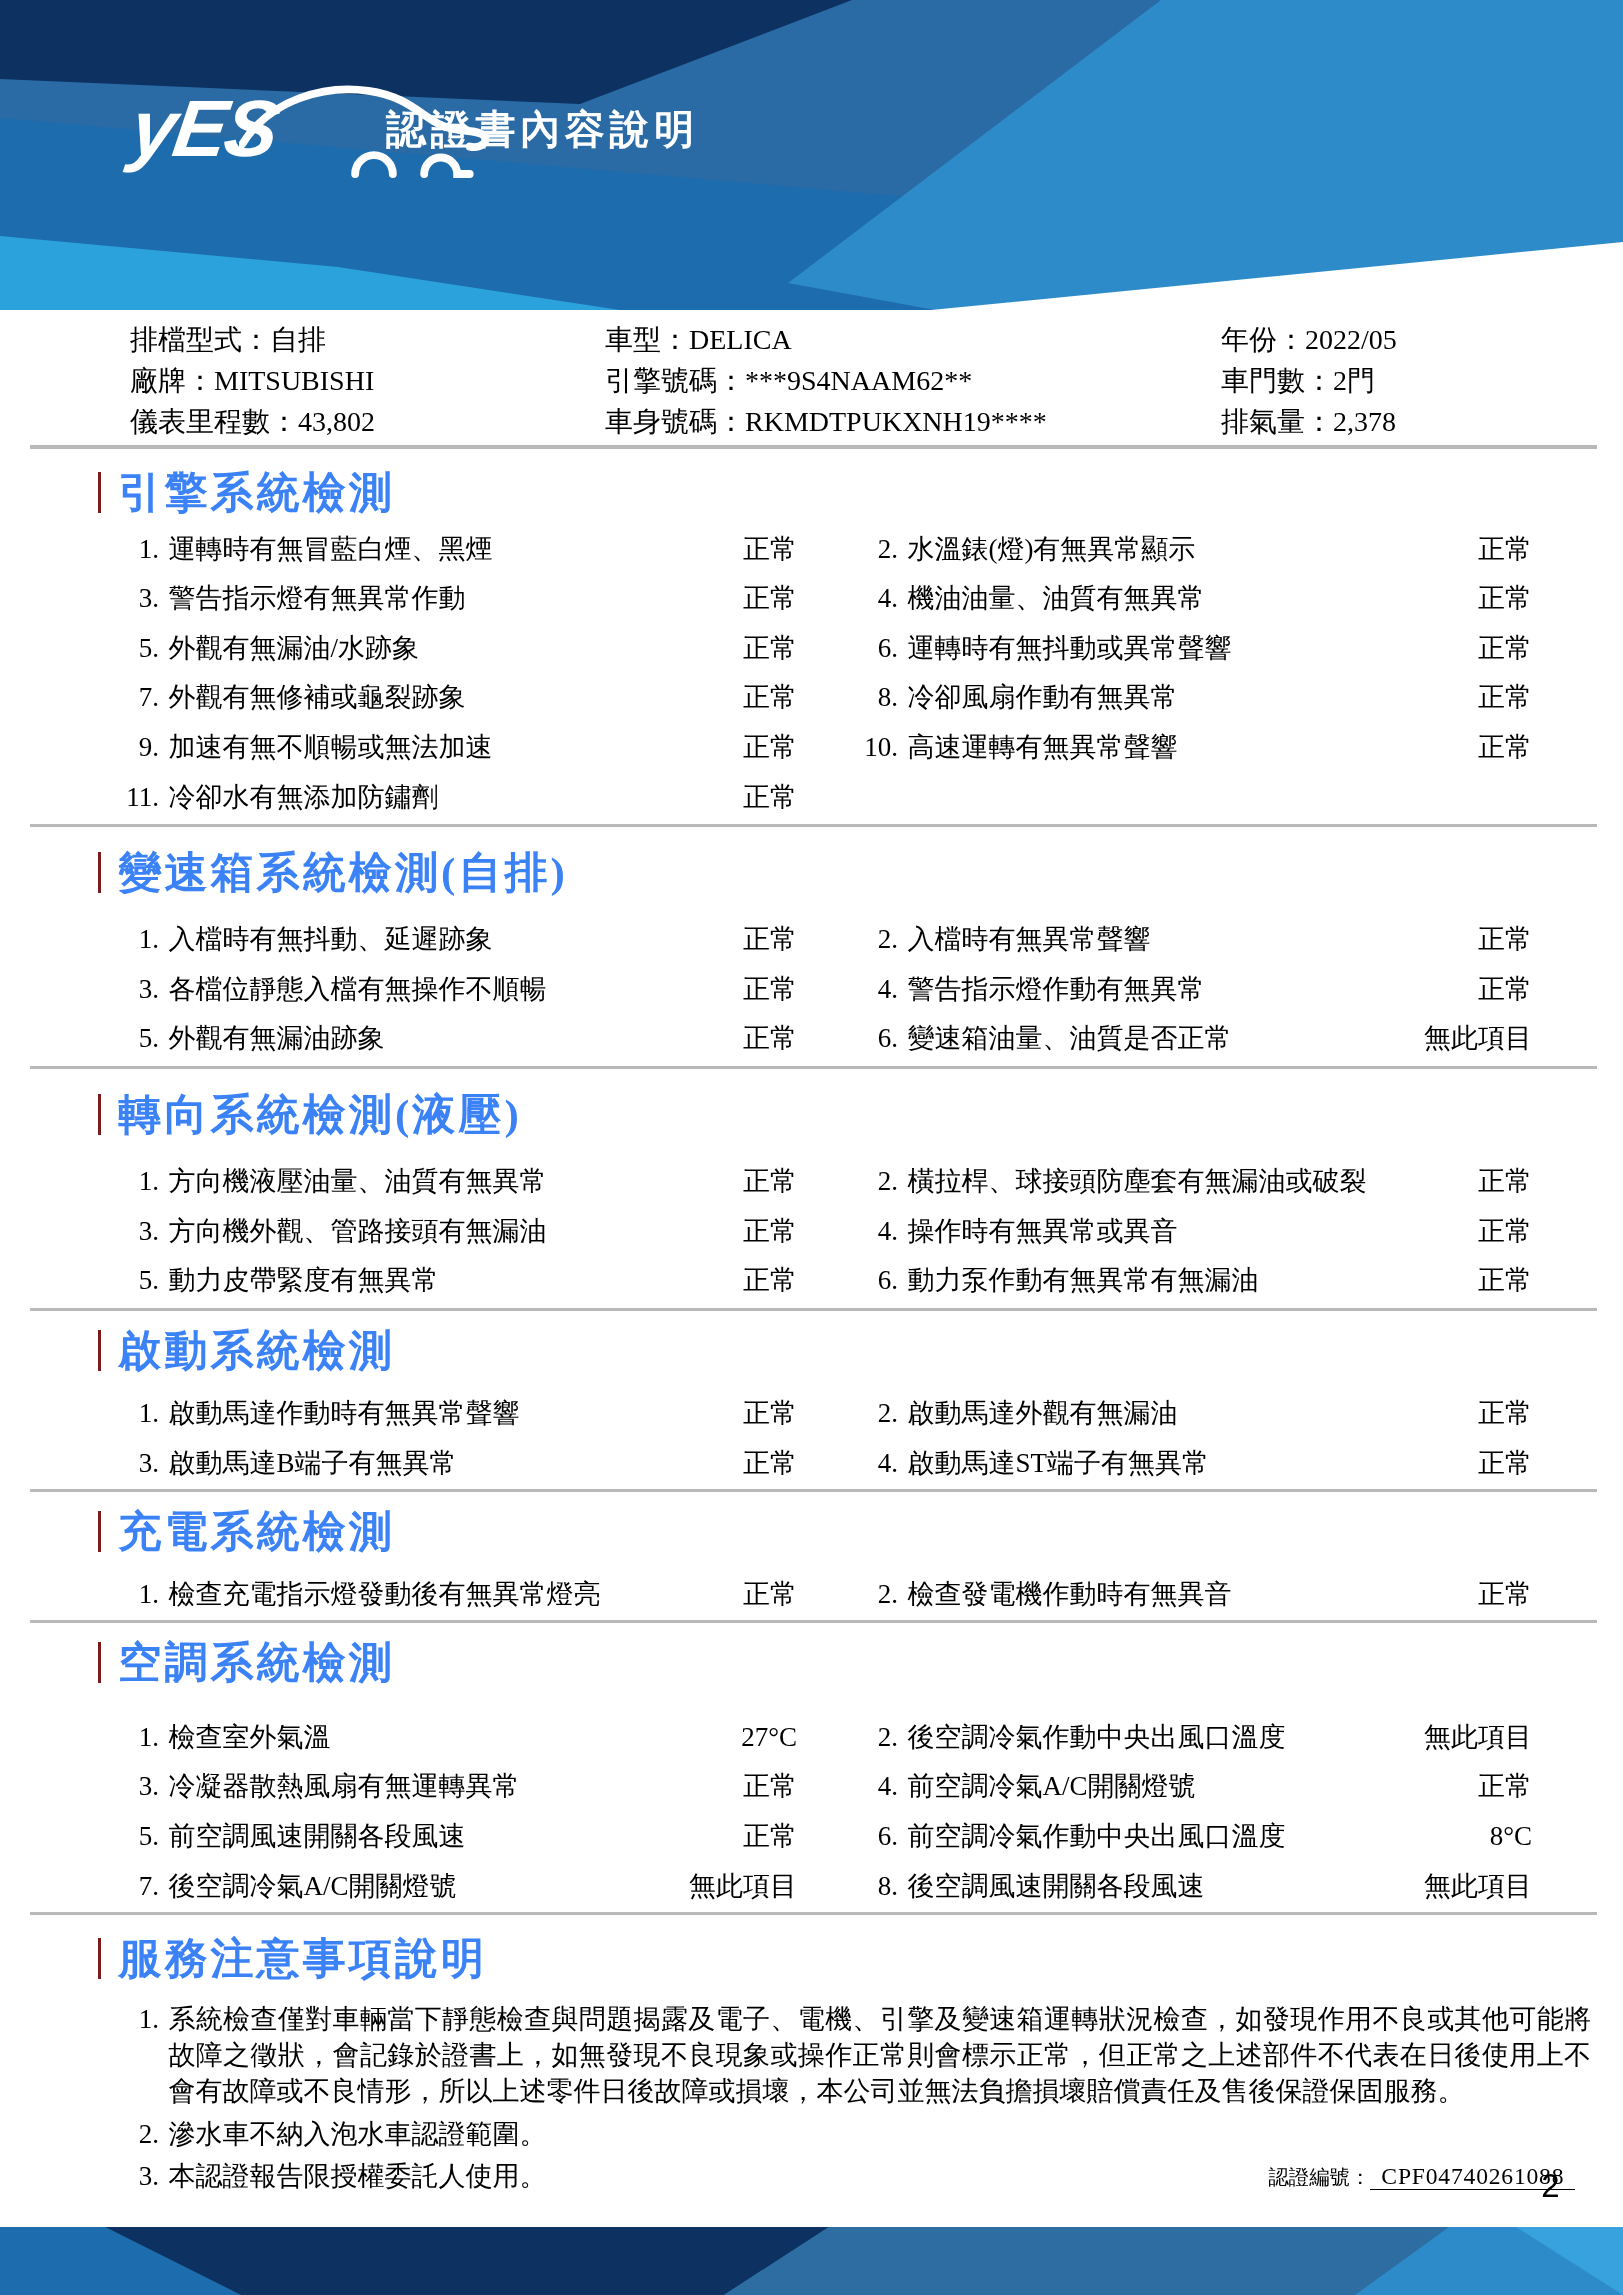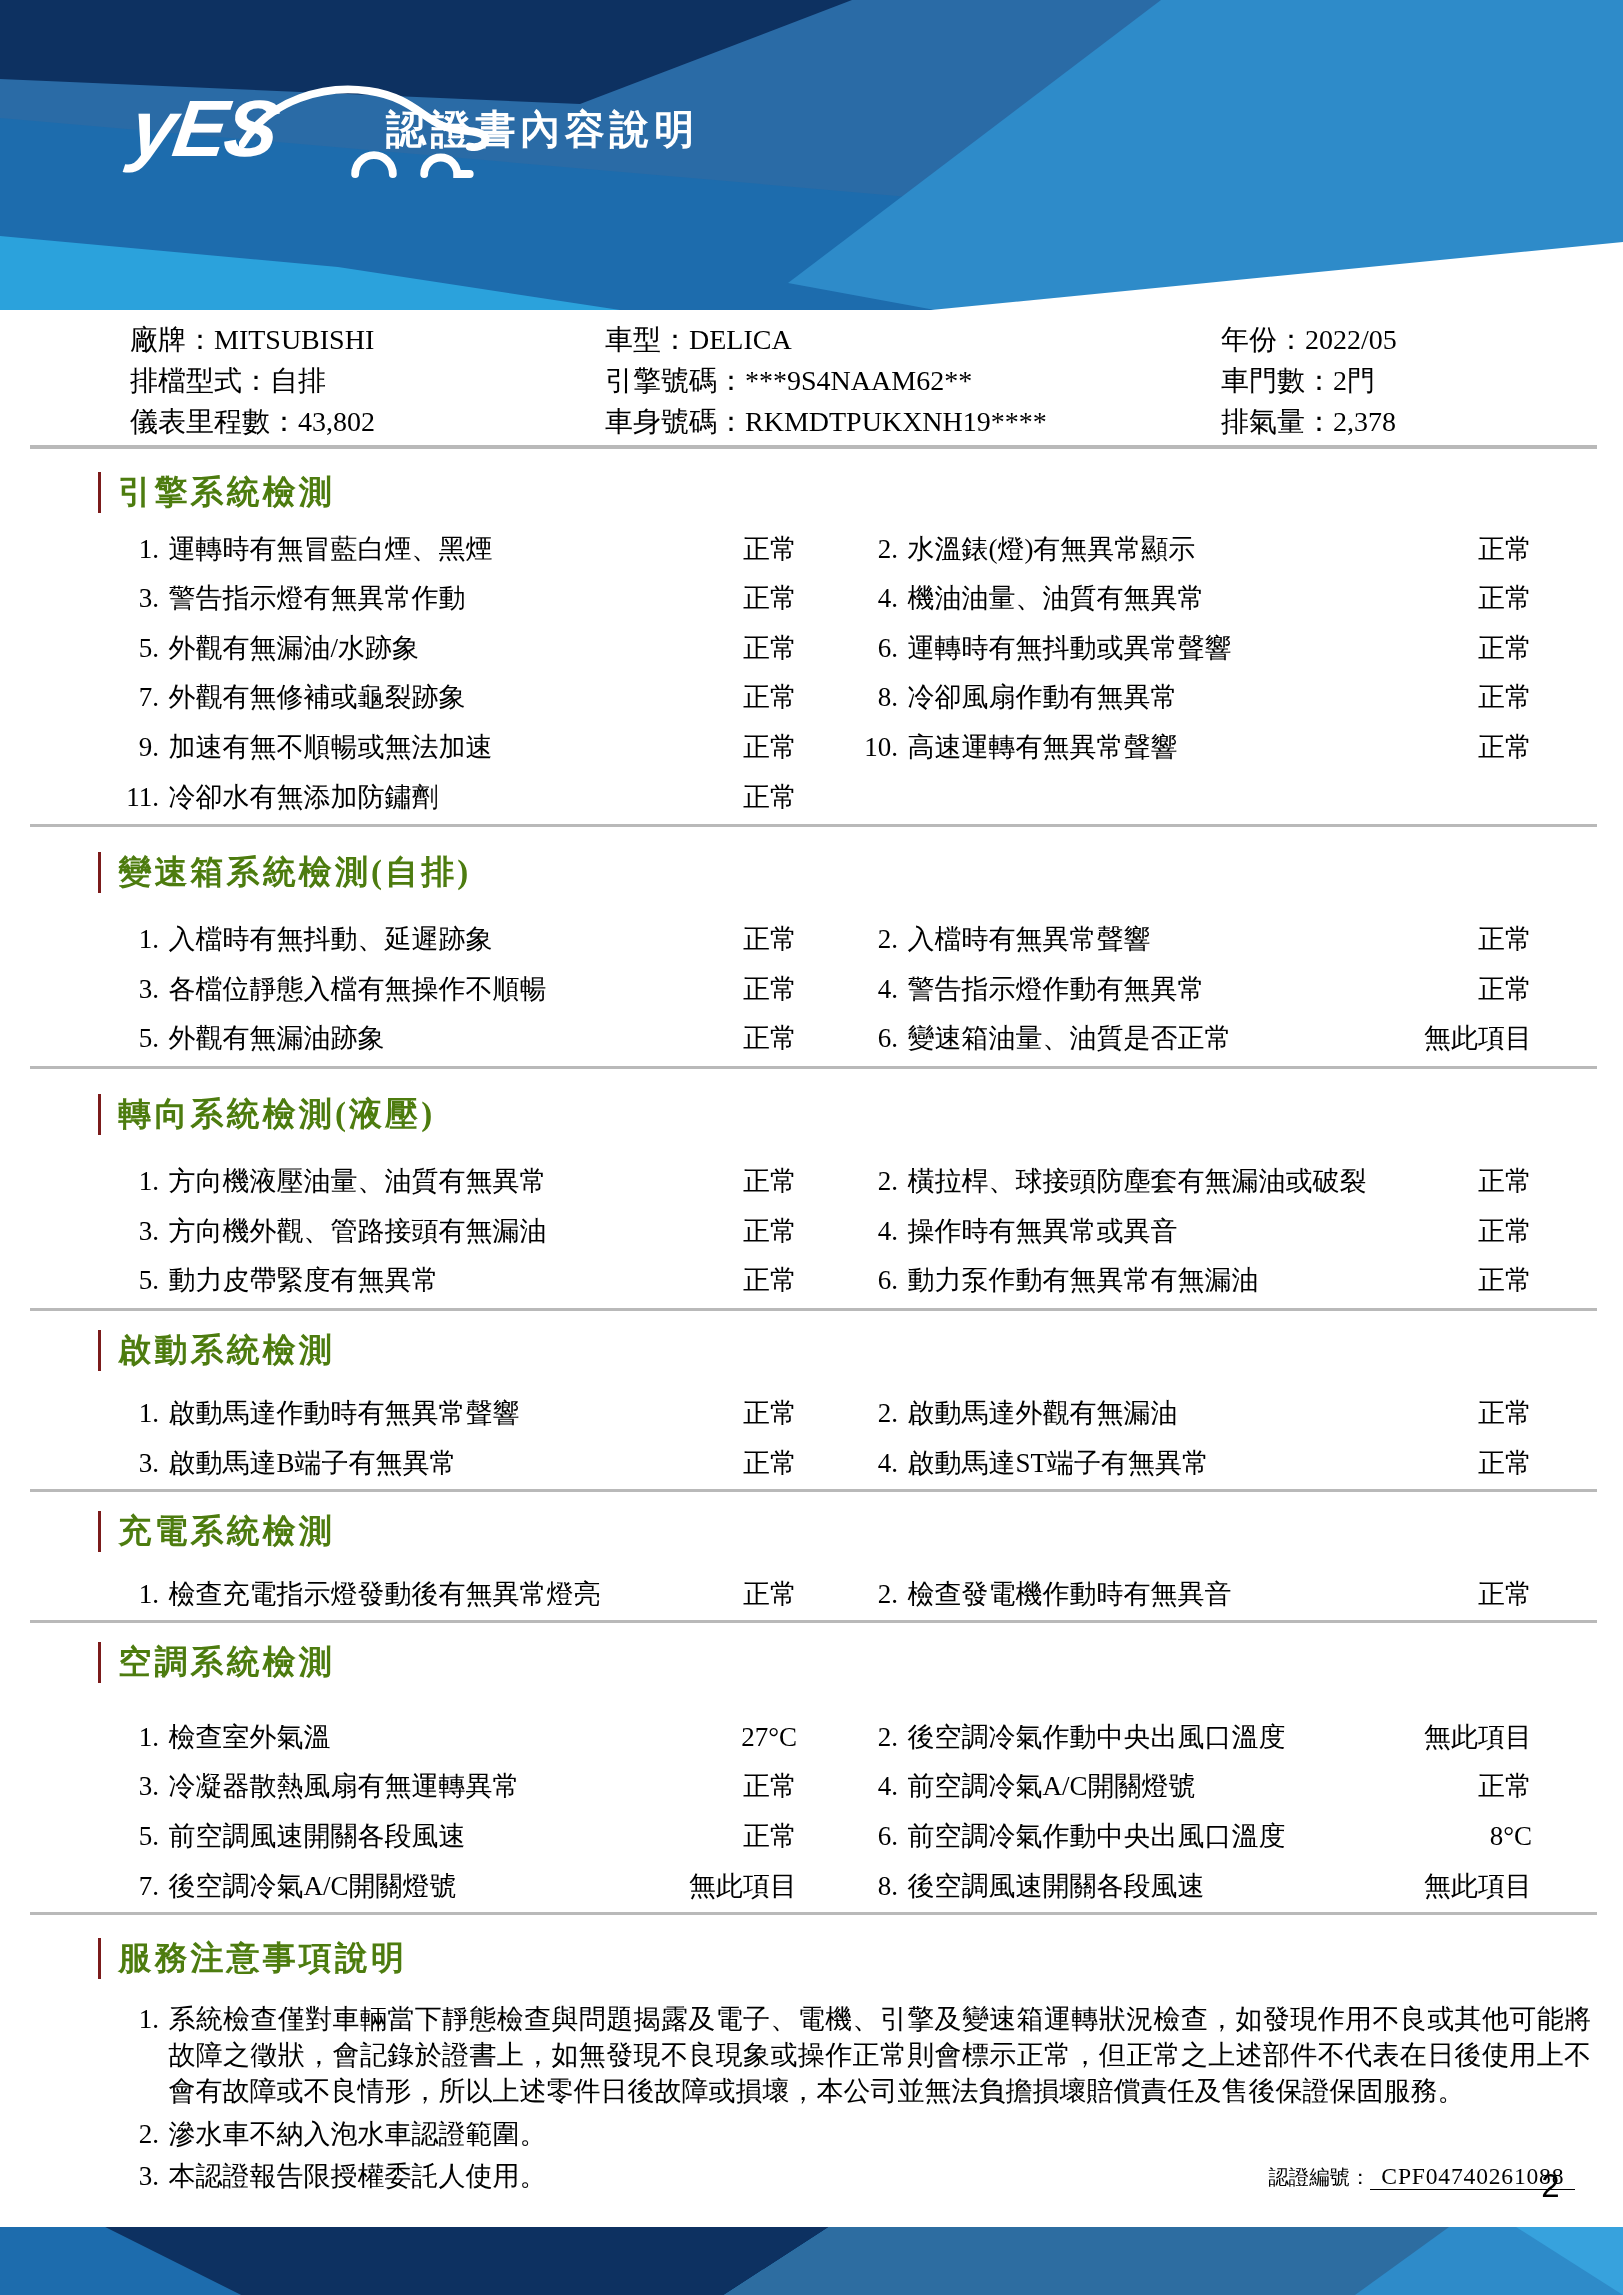--- a/index.html
+++ b/index.html
@@ -22,22 +22,22 @@
                 font-weight:700;font-size:40px;line-height:55px;color:#fff;letter-spacing:4.7px;}
 
   
   .info{display:grid;grid-template-columns:475px 616px 1fr;margin:9.4px 0 0 130px;font-size:28px;}
   .info-row{height:41px;line-height:41px;white-space:nowrap;}
 
   .sep{height:3.1px;background:#b9b9b9;margin:12.6px 0 0 30px;width:1567px;border:none;}
   .sep-info{margin-top:3.1px;}
 
   
-  .section-title{margin:25px 0 0 98px;display:inline-block;font-size:33px;font-weight:700;line-height:41px;
-                 color:#4d7c0f;border-left:3.9px solid #7b1b1b;padding-left:17.3px;letter-spacing:3.1px;}
+  .section-title{margin:25px 0 0 98px;display:inline-block;font-size:43px;font-weight:700;line-height:41px;
+                 color:#3b82f6;border-left:3.9px solid #7b1b1b;padding-left:17.3px;letter-spacing:3.1px;}
   .sec-wrap{display:block;}
   .items{display:grid;grid-template-columns:682px 678px;column-gap:57px;row-gap:19.6px;
          margin:31px 0 0 115px;font-size:27px;}
   .item{display:flex;line-height:30px;}
   .item .num{width:44px;text-align:right;flex:none;}
   .item .lbl{padding-left:9.4px;white-space:nowrap;text-align:right;}
   .item .status{margin-left:auto;flex:none;padding-left:7.9px;white-space:nowrap;}
   .sec-i0 .section-title{margin-top:23.6px;}
   .sec-i0 .items{margin-top:20.4px;}
   .sec-i3 .section-title,.sec-i4 .section-title,.sec-i5 .section-title{margin-top:19px;}
@@ -83,22 +83,22 @@
         <path d="M4,78 C40,20 110,2 165,10 C215,17 232,42 258,54 C280,64 305,58 313,68 C318,75 308,84 294,81" fill="none" stroke="#ffffff" stroke-width="10" stroke-linecap="round"></path>
         <path d="M148,116 a24,24 0 0 1 48,0" fill="none" stroke="#ffffff" stroke-width="10" stroke-linecap="round"></path>
         <path d="M236,116 a21,21 0 0 1 42,0 l16,0" fill="none" stroke="#ffffff" stroke-width="10" stroke-linecap="round"></path>
       </svg>
     </div>
     <div class="banner-title">認證書內容說明</div>
   </div>
 
   <div class="info" id="info">
       <div class="info-col">
+        <div class="info-row"><span>排檔型式：</span><span>自排</span></div>
         <div class="info-row"><span>廠牌：</span><span>MITSUBISHI</span></div>
-        <div class="info-row"><span>排檔型式：</span><span>自排</span></div>
         <div class="info-row"><span>儀表里程數：</span><span>43,802</span></div>
       </div>
       <div class="info-col">
         <div class="info-row"><span>車型：</span><span>DELICA</span></div>
         <div class="info-row"><span>引擎號碼：</span><span>***9S4NAAM62**</span></div>
         <div class="info-row"><span>車身號碼：</span><span>RKMDTPUKXNH19****</span></div>
       </div>
       <div class="info-col">
         <div class="info-row"><span>年份：</span><span>2022/05</span></div>
         <div class="info-row"><span>車門數：</span><span>2門</span></div>

